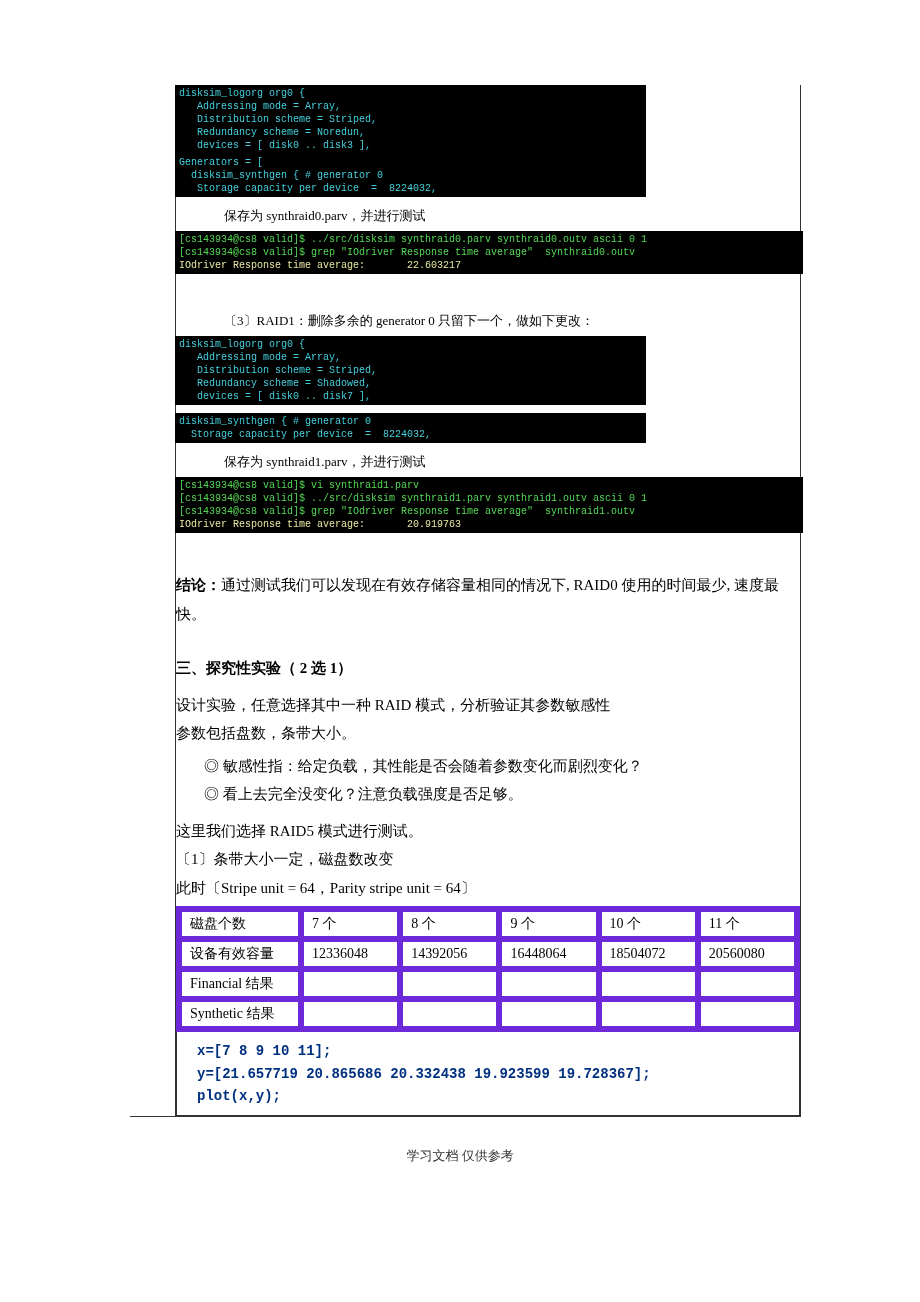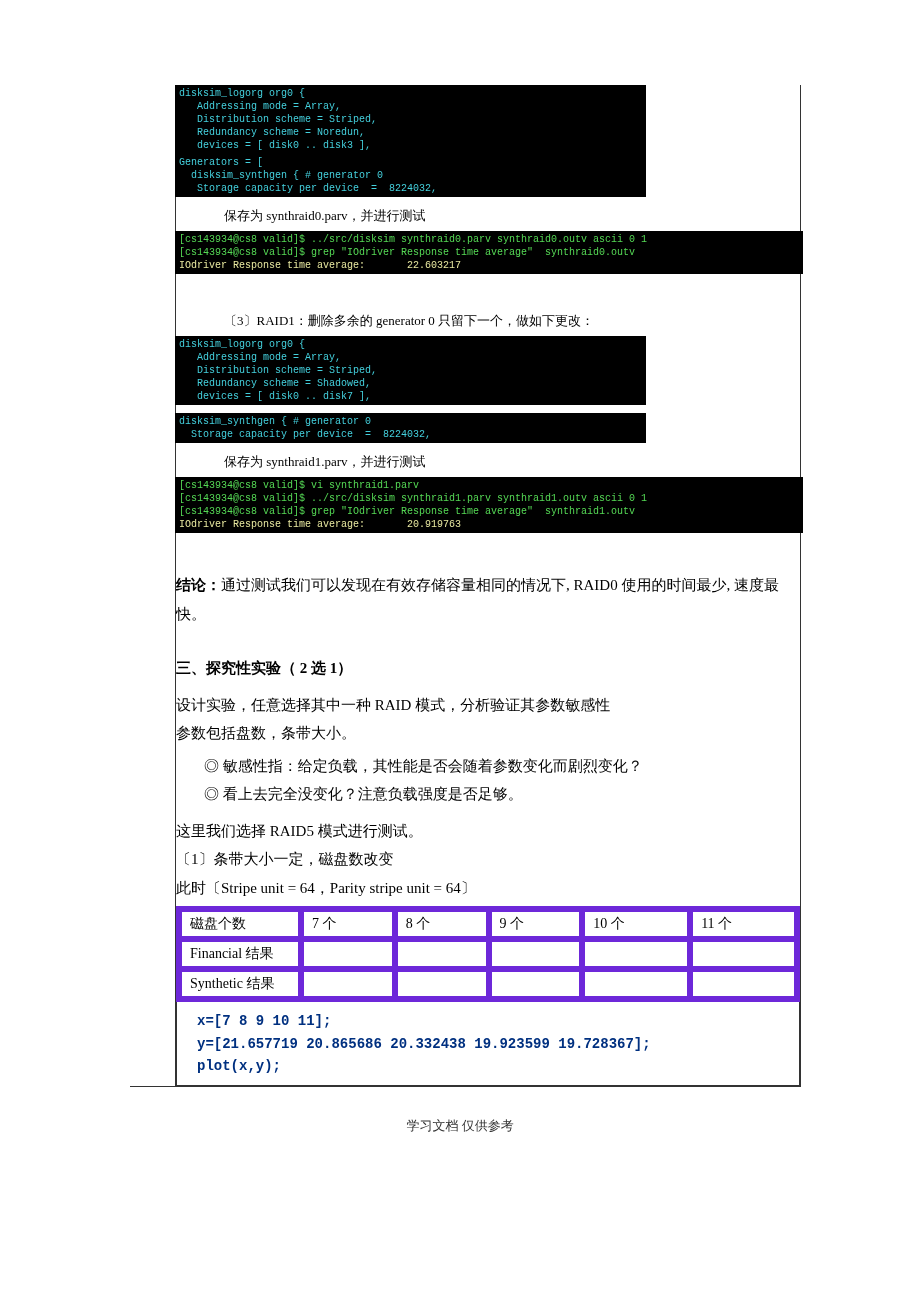--- a/index.html
+++ b/index.html
@@ -147,20 +147,28 @@
         <tbody>
             <tr>
           <td style="width:100px">磁盘个数</td>
           <td>7 个</td>
           <td>8 个</td>
           <td>9 个</td>
           <td>10 个</td>
           <td>11 个</td>
         </tr>
         <tr>
+          <td>设备有效容量</td>
+          <td>12336048</td>
+          <td>14392056</td>
+          <td>16448064</td>
+          <td>18504072</td>
+          <td>20560080</td>
+        </tr>
+        <tr>
           <td>Financial 结果</td>
           <td></td>
           <td></td>
           <td></td>
           <td></td>
           <td></td>
         </tr>
         <tr>
           <td>Synthetic 结果</td>
           <td></td>

